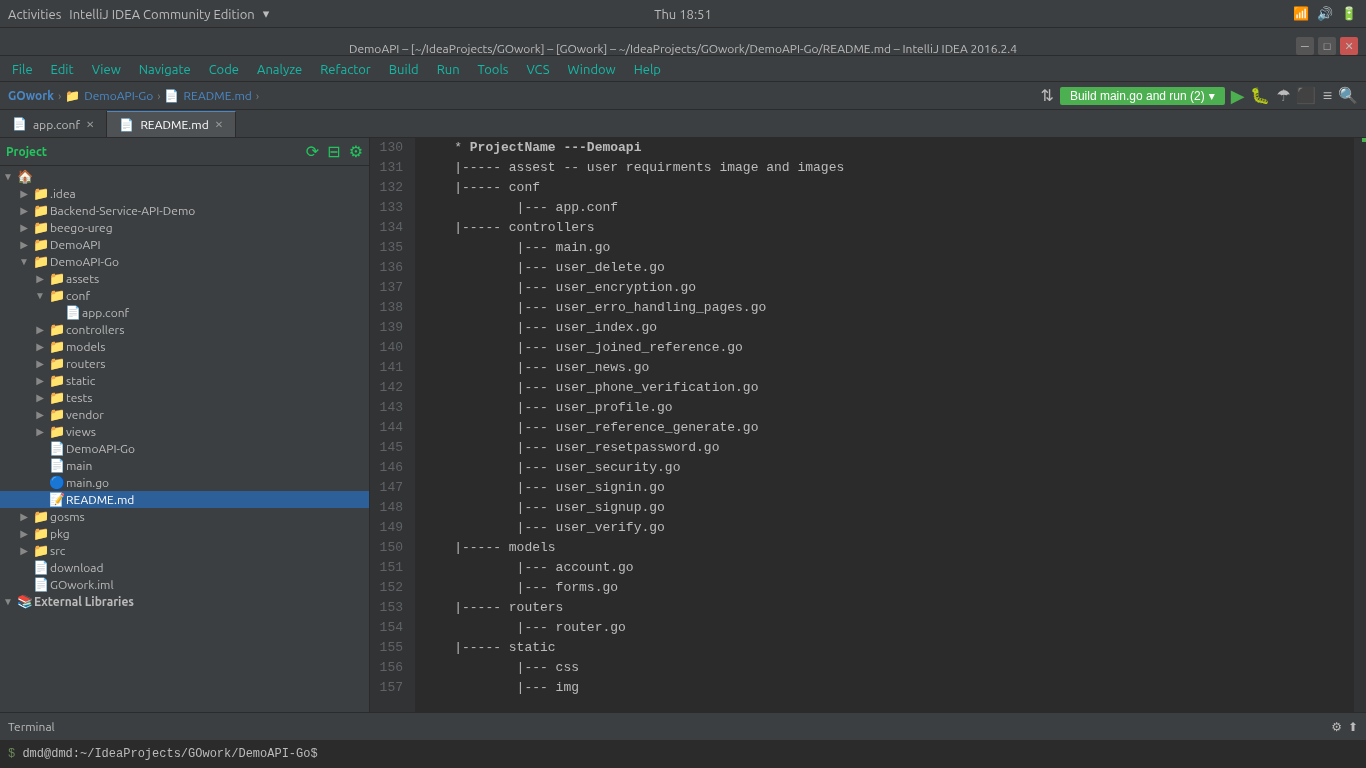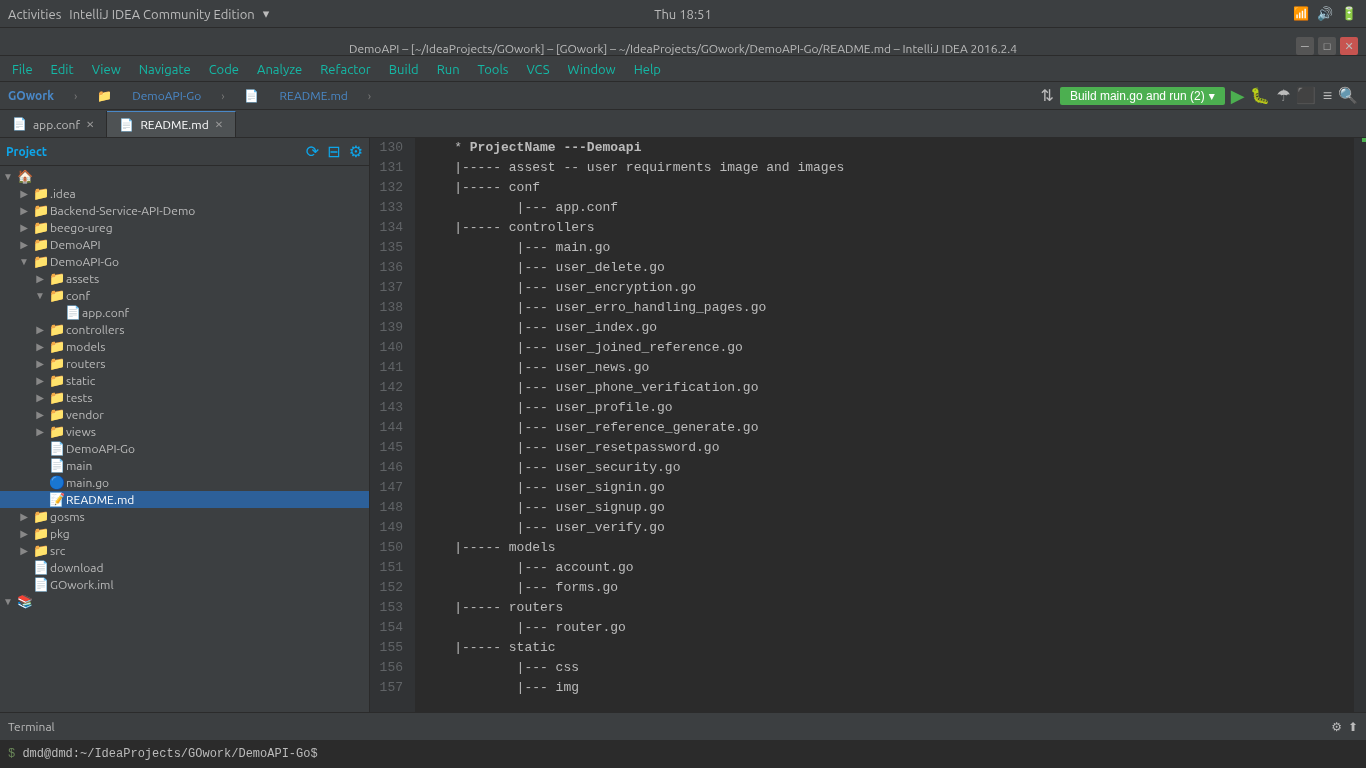--- a/index.html
+++ b/index.html
@@ -49,21 +49,21 @@
     
     #breadcrumb-bar {
       height: 28px;
       background: #3c3f41;
       display: flex;
       align-items: center;
       padding: 0 8px;
       border-bottom: 1px solid #2b2b2b;
       justify-content: space-between;
     }
-    #breadcrumb-left { display: flex; align-items: center; gap: 20px; font-size: 12px; color: #bbbbbb; justify-content: flex-end; }
+    #breadcrumb-left { display: flex; align-items: center; gap: 4px; font-size: 12px; color: #bbbbbb; justify-content: flex-end; }
     #breadcrumb-right { display: flex; align-items: center; gap: 6px; font-size: 12px; }
     .breadcrumb-sep { color: #777; }
     .run-btn { background: #4caf50; color: white; border: none; padding: 2px 10px; border-radius: 2px; cursor: pointer; font-size: 12px; display: flex; align-items: center; gap: 4px; }
 
     
     #main-layout {
       display: flex;
       height: calc(768px - 28px - 28px - 26px - 28px - 28px - 28px - 24px);
     }
 
@@ -102,21 +102,21 @@
     }
     #sidebar-toolbar {
       height: 28px;
       background: #3c3f41;
       display: flex;
       align-items: center;
       padding: 0 4px;
       border-bottom: 1px solid #2b2b2b;
       gap: 4px;
     }
-    .sidebar-tool-btn { font-size: 16px; color: #0ea5e9; cursor: pointer; padding: 2px; }
+    .sidebar-tool-btn { font-size: 16px; color: #22c55e; cursor: pointer; padding: 2px; }
     #file-tree { overflow-y: auto; flex: 1; font-size: 12px; padding: 2px 0; }
     .tree-item {
       display: flex;
       align-items: center;
       padding: 1px 0;
       cursor: pointer;
       white-space: nowrap;
     }
     .tree-item.selected { background: #2d6099; color: #ffffff; }
     .tree-indent { display: inline-block; width: 16px; flex-shrink: 0; }
@@ -460,20 +460,21 @@
           </div>
           <div class="tree-item">
             <span class="tree-indent"></span>
             <span class="tree-arrow"></span>
             <span class="tree-icon" style="">📄</span>
             <span class="tree-label" style="">GOwork.iml</span>
           </div>
           <div class="tree-item">
             <span class="tree-arrow">▼</span>
             <span class="tree-icon" style="color:#c4a84f;">📚</span>
+            <span class="tree-label" style="font-weight:bold;">External Libraries</span>
           </div>
         </div>
     </div>
 
     <div id="editor-area">
       <div id="editor-content">
         <div id="line-numbers">
             <span class="ln">130</span>
             <span class="ln">131</span>
             <span class="ln">132</span>

